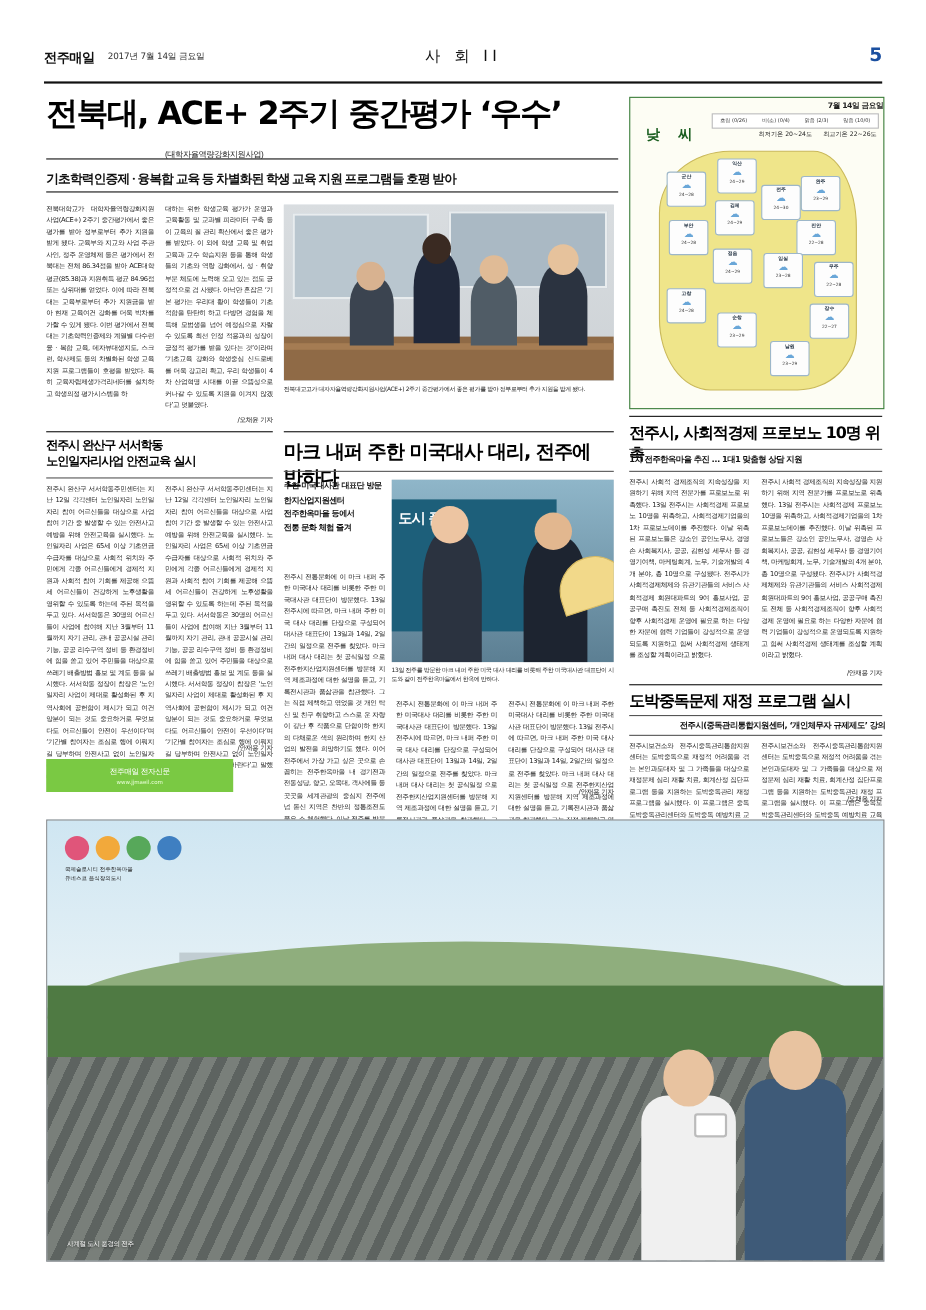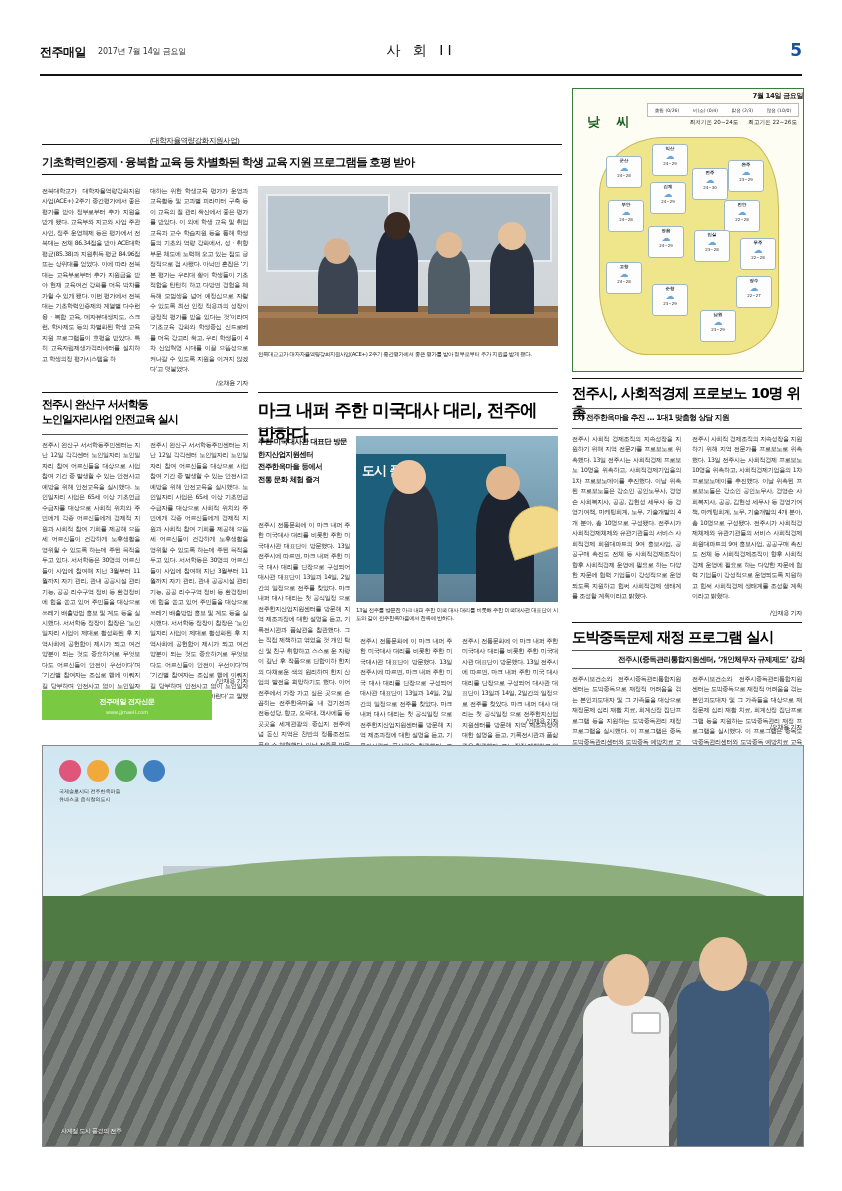--- a/index.html
+++ b/index.html
@@ -151,21 +151,21 @@
   }
   .hr{position:absolute;background:#111;height:1px;}
   .hr2{position:absolute;background:#555;height:1px;}
 
   
   .promo{
     position:absolute;left:42px;top:690px;width:170px;height:30px;
     background:#7ac943;text-align:center;
   }
   .promo .t1{
-    font-family:"DejaVu Sans", sans-serif;font-size:7px;font-weight:bold;color:#fff;
+    font-family:"DejaVu Sans", sans-serif;font-size:7px;font-weight:normal;color:#fff;
     margin-top:7px;letter-spacing:-0.4px;
   }
   .promo .t2{
     font-family:"DejaVu Sans", sans-serif;font-size:5px;color:#eaffd9;margin-top:2px;
   }
 
   
   .advert{
     position:absolute;left:42px;top:745px;width:760px;height:400px;
     border:1px solid #888;overflow:hidden;background:#cfe3ef;
@@ -206,20 +206,21 @@
 
 <div class="page">
 
   <div class="masthead">
     <div class="mast-logo">전주매일</div>
     <div class="mast-date">2017년 7월 14일 금요일</div>
     <div class="mast-section">사 회 II</div>
     <div class="mast-page">5</div>
   </div>
 
+  <div class="headline">전북대, ACE+ 2주기 중간평가 ‘우수’</div>
   <div class="headline-sub">(대학자율역량강화지원사업)</div>
   <div class="rule-a"></div>
   <div class="deck">기초학력인증제 · 융복합 교육 등 차별화된 학생 교육 지원 프로그램들 호평 받아</div>
   <div class="rule-b"></div>
 
   <div class="col" style="left:42px;top:186px;width:98px;height:180px;">전북대학교가 대학자율역량강화지원사업(ACE+) 2주기 중간평가에서 좋은 평가를 받아 정부로부터 추가 지원을 받게 됐다.
 교육부와 지교와 사업 주관사인, 정주 운영체제 등은 평가에서 전북대는 전체 86.34점을 받아 ACE대학 평균(85.38)과 지원취득 평균 84.96점 또는 상위대를 얻었다.
 이에 따라 전북대는 교육부로부터 추가 지원금을 받아 현재 교육여건 강화를 더욱 박차를 가할 수 있게 됐다.
 이번 평가에서 전북대는 기초학력인증제와 계열별 다수런 융 · 복합 교육, 데자뷰대생지도, 스크런, 학사제도 등의 차별화된 학생 교육 지원 프로그램들이 호평을 받았다.
 특히 교육자립제생가격리네터를 설치하고 학생의정 평가시스템을 하</div>

